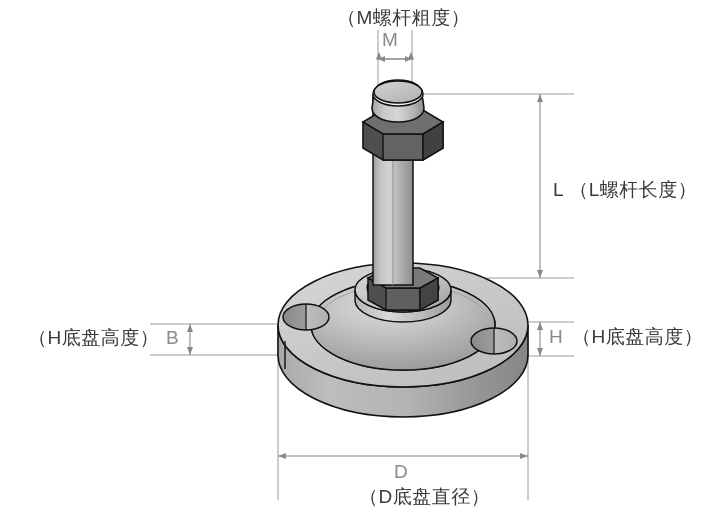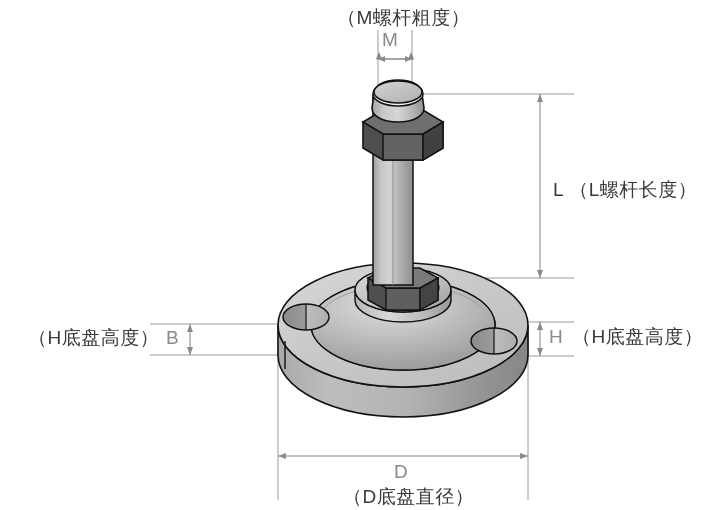--- a/index.html
+++ b/index.html
@@ -225,13 +225,13 @@
 
 <div class="lbl cjk" style="left:553px;top:180px;text-align:center;">L （L螺杆长度）</div>
 
 <div class="lbl dim-letter" style="left:549px;top:327px;">H</div>
 <div class="lbl cjk" style="left:572px;top:327px;">（H底盘高度）</div>
 
 <div class="lbl dim-letter" style="left:166px;top:328px;">B</div>
 <div class="lbl cjk" style="left:28px;top:328px;">（H底盘高度）</div>
 
 <div class="lbl dim-letter" style="left:394px;top:462px;">D</div>
-<div class="lbl cjk" style="left:343px;top:487px;">（D底盘直径）</div>
+<div class="lbl cjk" style="left:359px;top:487px;">（D底盘直径）</div>
 
 </body></html>

